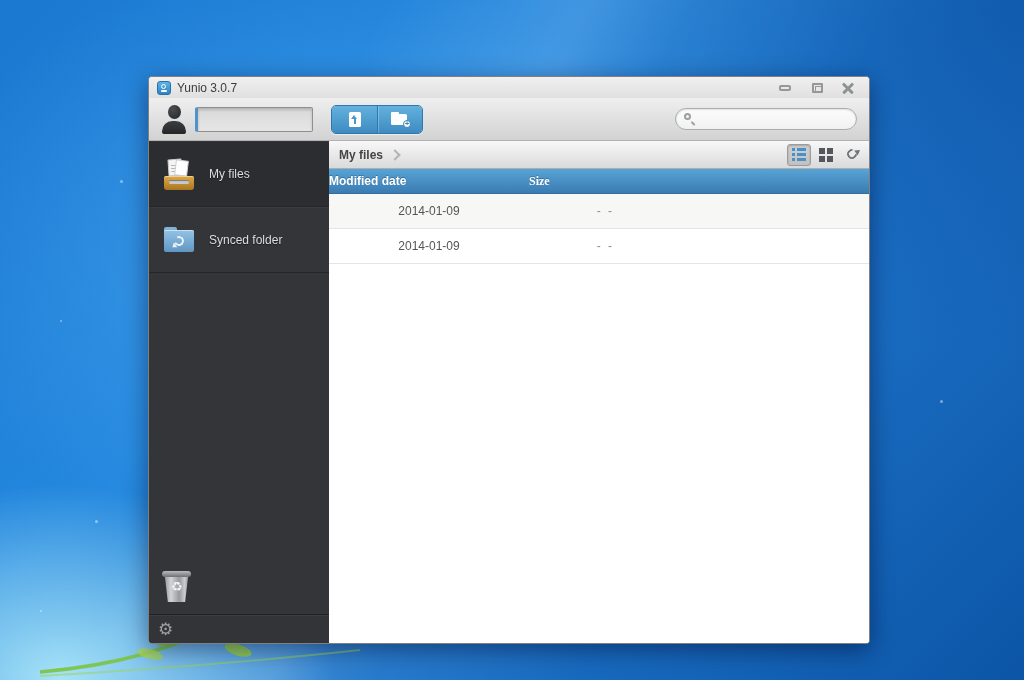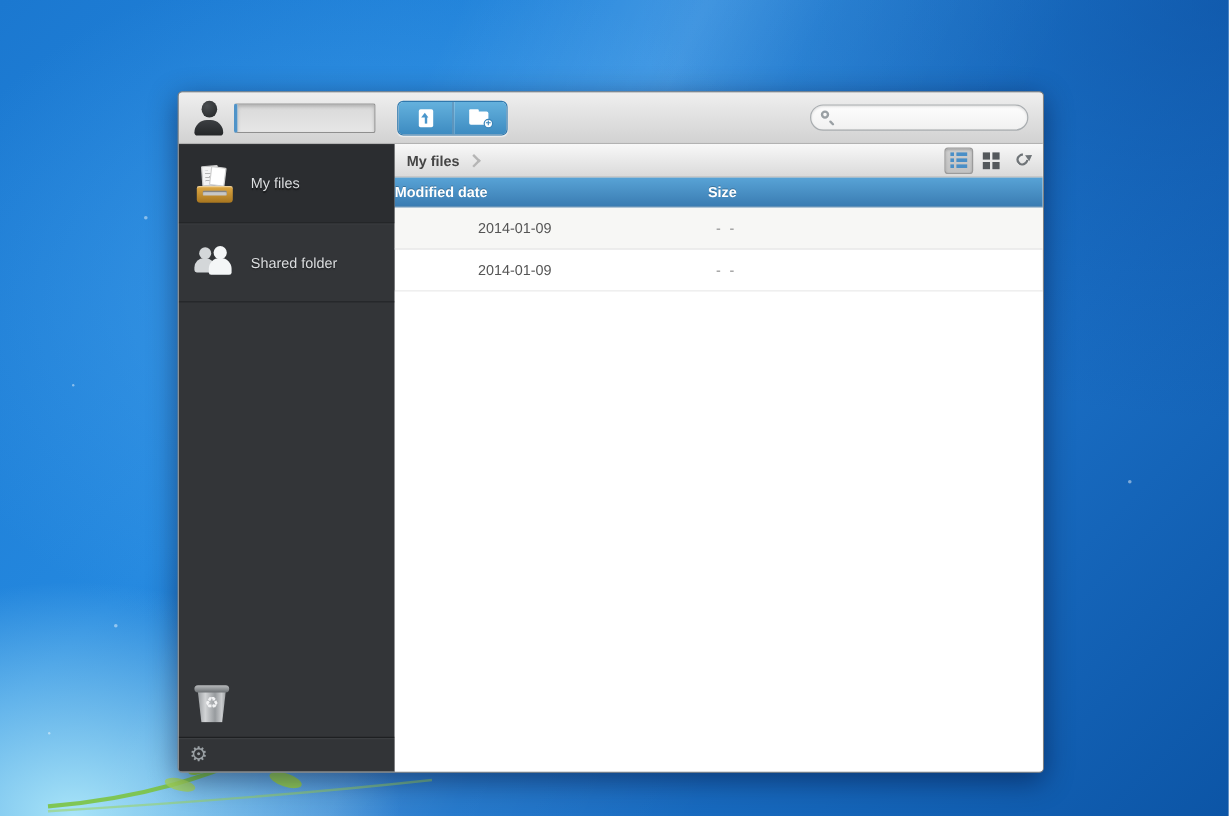--- a/index.html
+++ b/index.html
@@ -165,21 +165,21 @@
   .grid-ic span { background:#54585c; }
   .refresh-ic { position:relative; width:13px; height:13px; }
   .refresh-ic .arc { position:absolute; left:0; top:1px; width:10px; height:10px; border:2px solid #6f7478; border-radius:50%; border-right-color:transparent; transform:rotate(-40deg); }
   .refresh-ic .ah { position:absolute; right:-1px; top:1px; width:0; height:0; border-left:3px solid transparent; border-right:3px solid transparent; border-bottom:5px solid #6f7478; transform:rotate(55deg); }
 
   .thead { height:25px; flex:0 0 25px; display:flex; align-items:center;
     background:linear-gradient(#58a3d6,#3a7cb2); border-bottom:1px solid #2f6d9e;
     color:#fff; font-size:12px; font-weight:bold; text-shadow:0 -1px 0 rgba(0,0,0,.25); }
   .col-name { flex:1; padding-left:44px; }
   .col-date { width:200px; flex:0 0 200px; text-align:left; }
-  .col-size { width:110px; flex:0 0 110px; text-align:right; padding-right:25px; }
+  .col-size { width:110px; flex:0 0 110px; text-align:left; padding-right:25px;font-family:Liberation Serif, serif; }
 
   .frow { height:35px; flex:0 0 35px; display:flex; align-items:center; font-size:12px; color:#3d3d3d;
     border-bottom:1px solid #e4e4e4; cursor:pointer; }
   .frow:nth-child(odd) { background:#f7f7f5; }
   .frow .name-cell { flex:1; display:flex; align-items:center; padding-left:10px; }
   .folder-ic { position:relative; width:25px; height:18px; margin-right:9px; flex:0 0 25px; }
   .folder-ic .tab { position:absolute; left:0; top:0; width:10px; height:4px; background:#e2be6d; border:1px solid #c09b45; border-bottom:none; border-radius:2px 2px 0 0; }
   .folder-ic .fb { position:absolute; left:0; top:3px; width:24px; height:15px; border:1px solid #c09b45; border-radius:2px;
     background:linear-gradient(#f4e0a4,#e4c271); box-shadow:inset 0 1px 0 rgba(255,255,255,.6); }
   .frow .date-cell { width:200px; flex:0 0 200px; text-align:center; color:#555; }
@@ -208,20 +208,39 @@
     <path d="M10,96 C110,90 220,82 330,70" stroke="#9ad45c" stroke-width="2" fill="none" opacity="0.55"></path>
     <ellipse cx="142" cy="56" rx="17" ry="6.5" fill="#8cc63e" opacity="0.95" transform="rotate(-28 142 56)"></ellipse>
     <ellipse cx="170" cy="30" rx="15" ry="6" fill="#a5d65a" opacity="0.95" transform="rotate(-60 170 30)"></ellipse>
     <ellipse cx="196" cy="48" rx="16" ry="6" fill="#8cc63e" opacity="0.9" transform="rotate(-15 196 48)"></ellipse>
     <ellipse cx="208" cy="70" rx="14" ry="5.5" fill="#97cf4d" opacity="0.9" transform="rotate(18 208 70)"></ellipse>
     <ellipse cx="120" cy="74" rx="13" ry="5" fill="#a5d65a" opacity="0.8" transform="rotate(14 120 74)"></ellipse>
   </svg>
 
   <div class="window">
 
+    <div class="titlebar">
+      <div class="app-icon">
+          <span class="ring"></span>
+          <span class="dash"></span>
+        </div>
+      <span class="title-text">Yunio 3.0.7</span>
+      <div class="win-controls">
+        <div class="wc wc-min">
+            <i></i>
+          </div>
+        <div class="wc wc-max">
+            <i></i>
+          </div>
+        <div class="wc wc-close">
+            <i></i>
+            <em></em>
+          </div>
+      </div>
+    </div>
 
     <div class="toolbar">
       <div class="avatar">
         <span class="head"></span>
         <span class="body"></span>
       </div>
       <input class="account-input" type="text" value="" style="">
       <div class="btn-group">
         <div class="blue-btn">
           <div class="upload-ic">
@@ -255,30 +274,30 @@
             <span class="paper">
                 <span class="lines"></span>
               </span>
             <span class="paper2"></span>
             <span class="tray"></span>
             <span class="slot"></span>
           </div>
           <span class="side-label">My files</span>
         </div>
 
-
         <div class="side-item">
-          <div class="side-ic ic-share">
-            <span class="p1h"></span>
-              <span class="p1b"></span>
-              <span class="p2h"></span>
-              <span class="p2b"></span>
-          </div>
-          <span class="side-label">Shared folder</span>
-        </div>
+          <div class="side-ic ic-sync">
+            <span class="tab"></span>
+              <span class="fbody"></span>
+              <span class="arc"></span>
+              <span class="ah"></span>
+          </div>
+          <span class="side-label">Synced folder</span>
+        </div>
+
 
 
         <div class="side-spacer"></div>
 
         <div class="trash-wrap">
           <div class="trash">
             <span class="cup"></span>
             <span class="rim"></span>
             <span class="recy">♻</span>
           </div>

